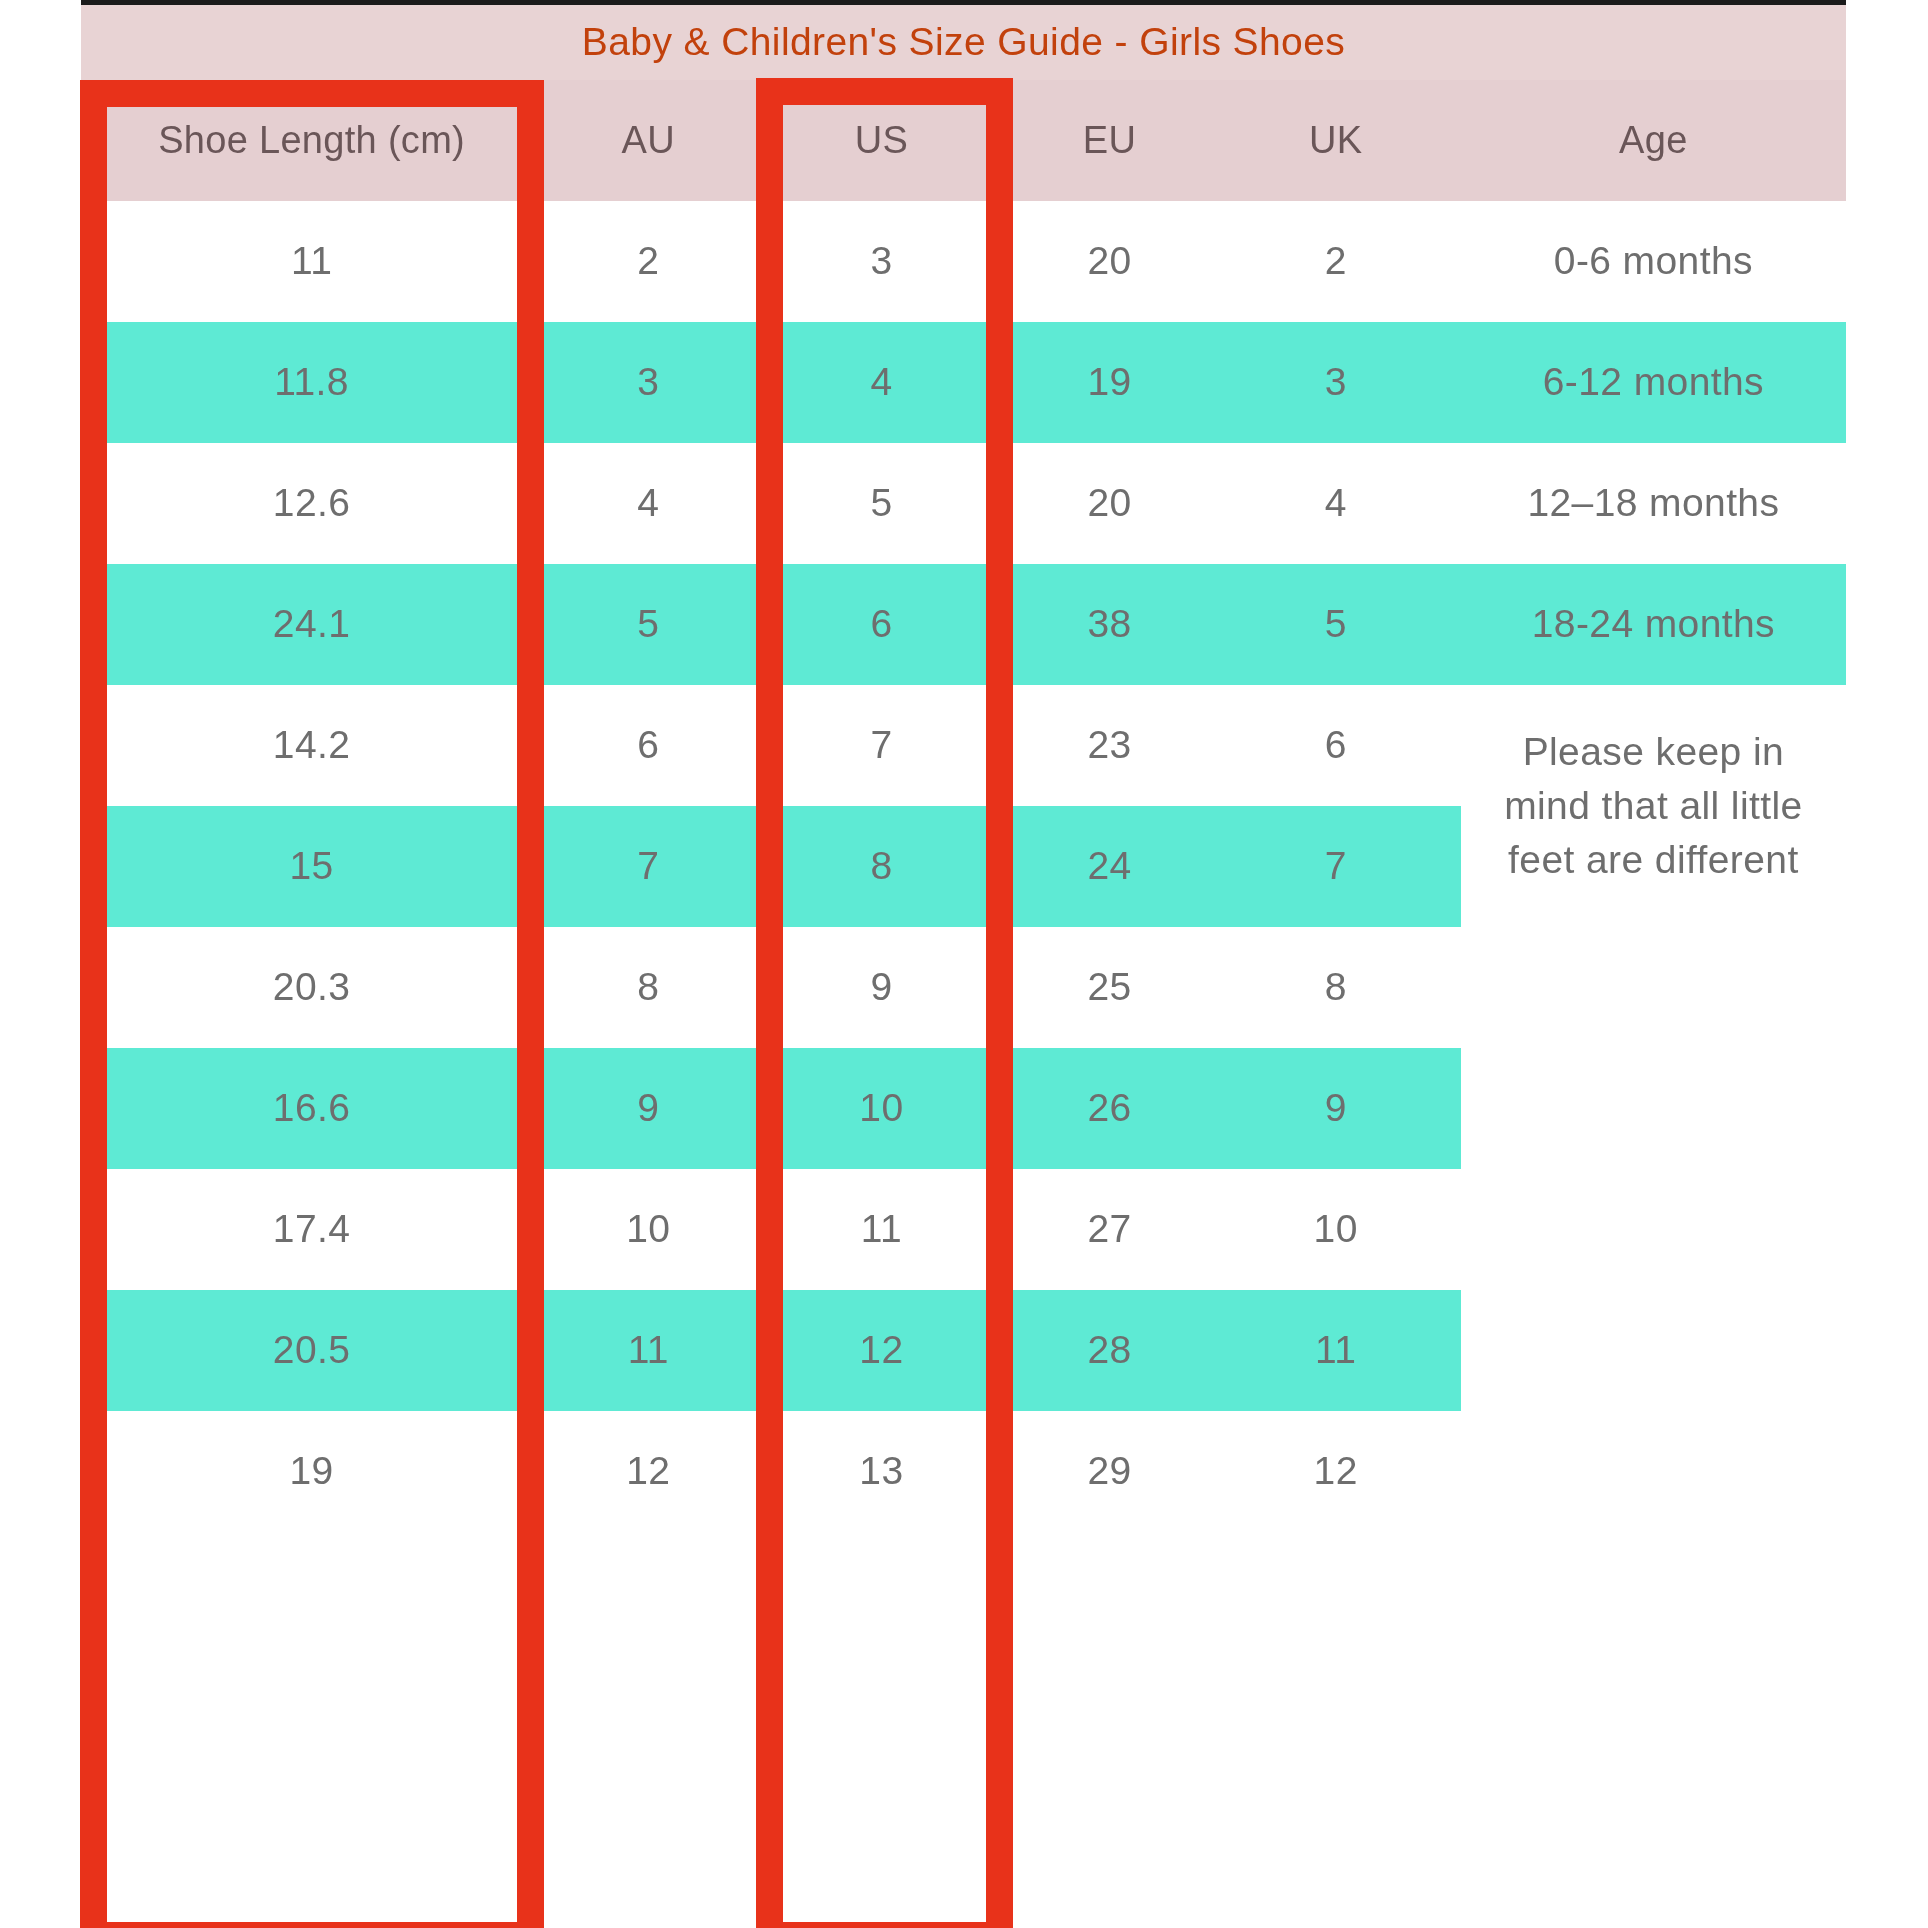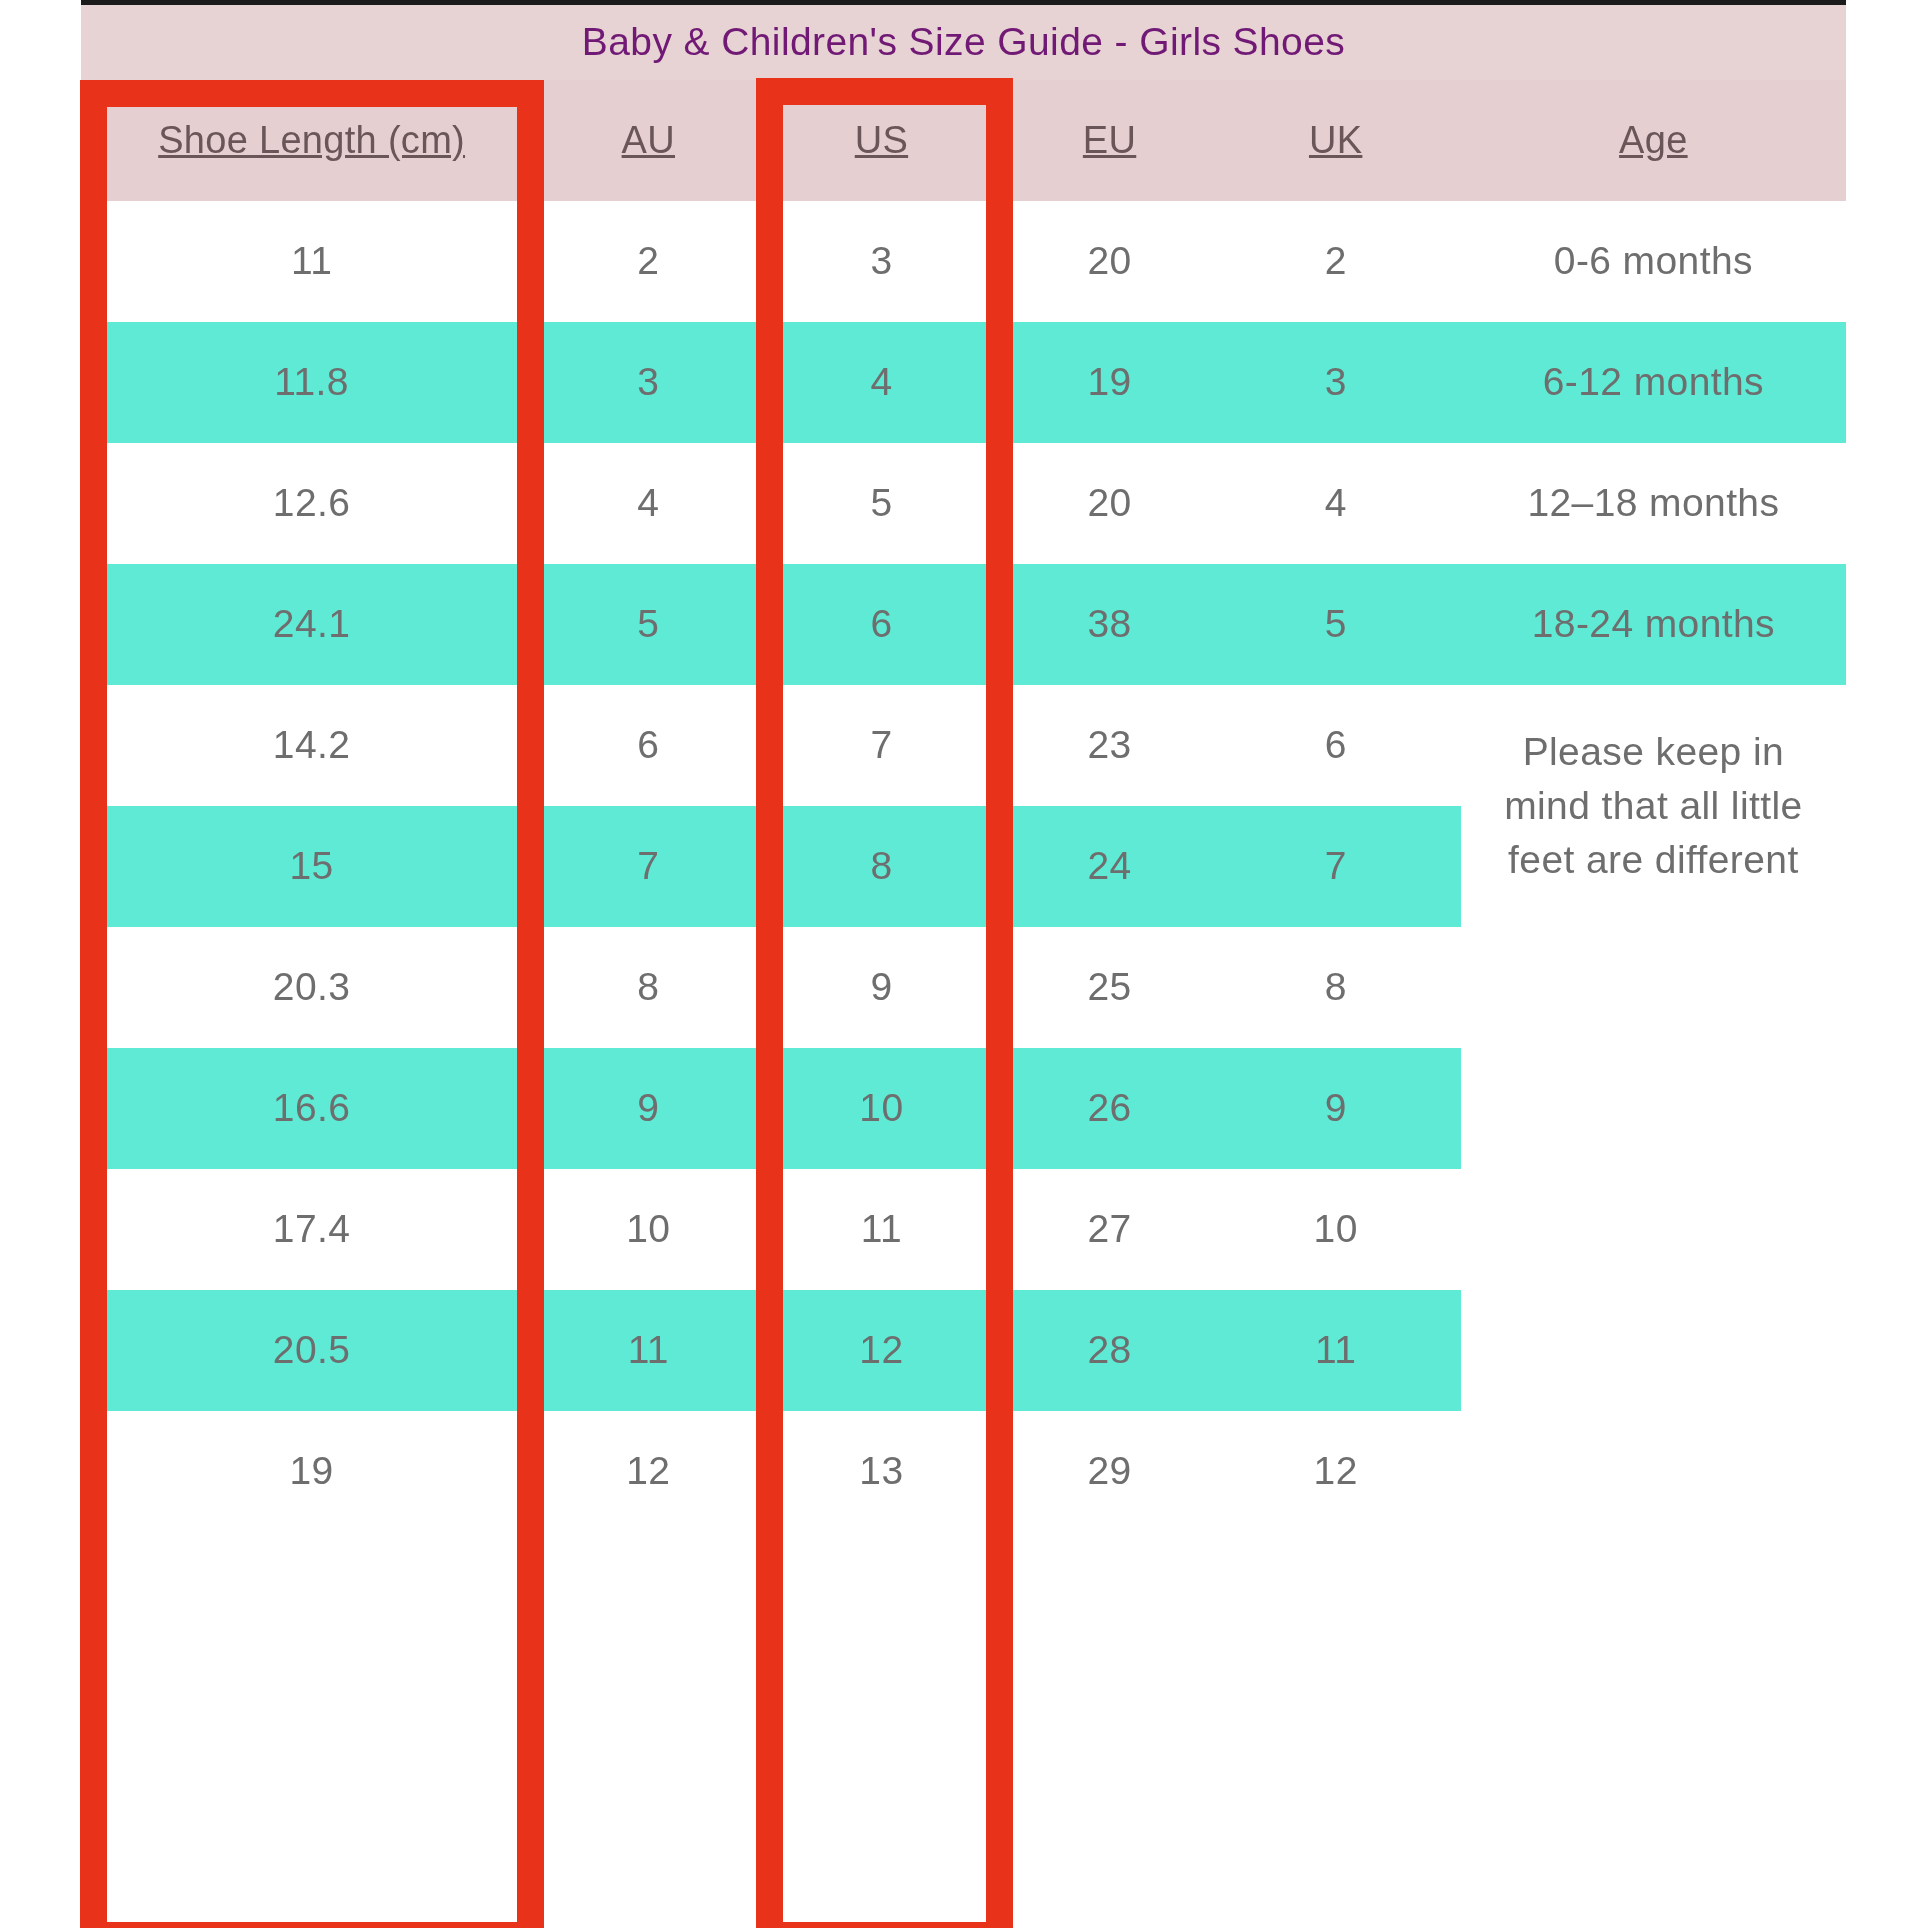--- a/index.html
+++ b/index.html
@@ -60,38 +60,37 @@
   
   tr.title-row td {
     background: #e8d3d4;
     height: 75px;
     text-align: center;
     vertical-align: middle;
     padding: 0;
   }
   .title-text {
     font-size: 39px;
-    color: #701a75;
+    color: #c2410c;
     letter-spacing: 0.4px;
     line-height: 1.1;
     font-weight: 400;
   }
 
   
   tr.head-row th {
     background: #e5cfd1;
     height: 121px;
     padding: 0;
     text-align: center;
     vertical-align: middle;
     font-weight: 400;
     font-size: 38px;
     color: #6a5658;
     letter-spacing: 0.3px;
-    text-decoration: underline;
   }
 
   
   tr.data-row td {
     height: 121px;
     padding: 0;
     text-align: center;
     vertical-align: middle;
     font-size: 39px;
     color: #6e6e6e;

